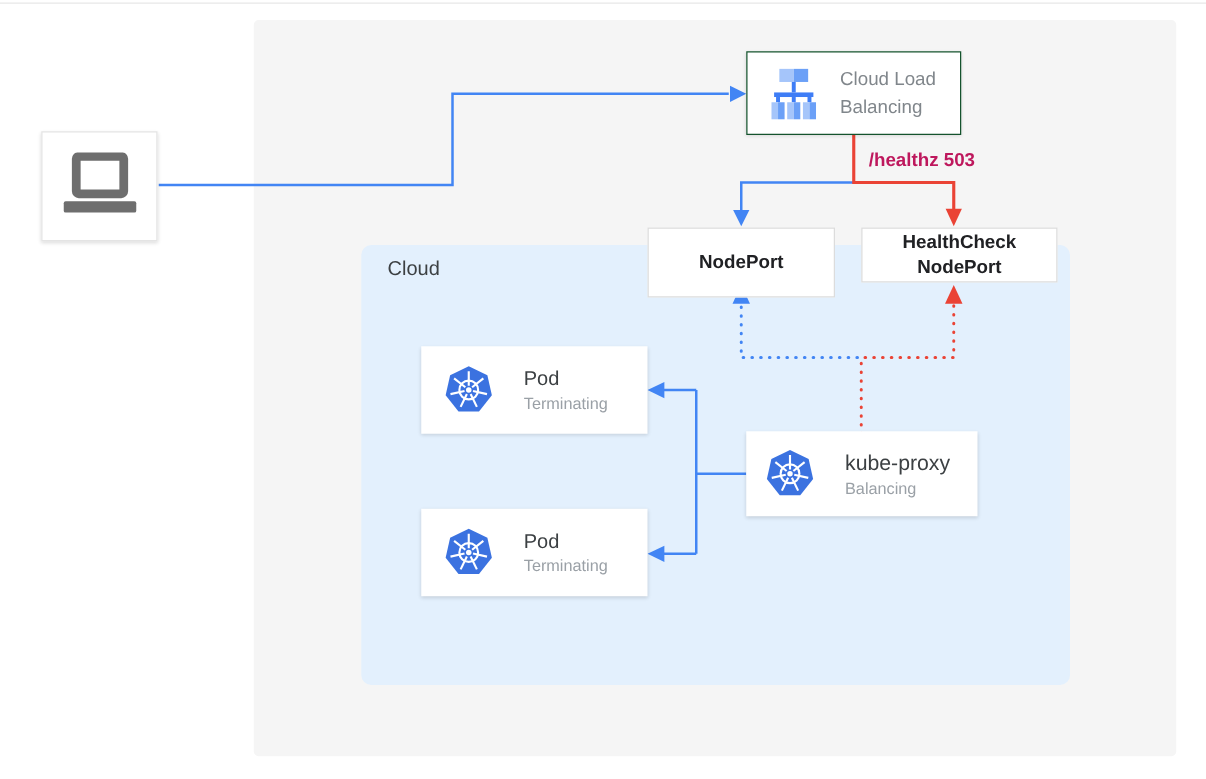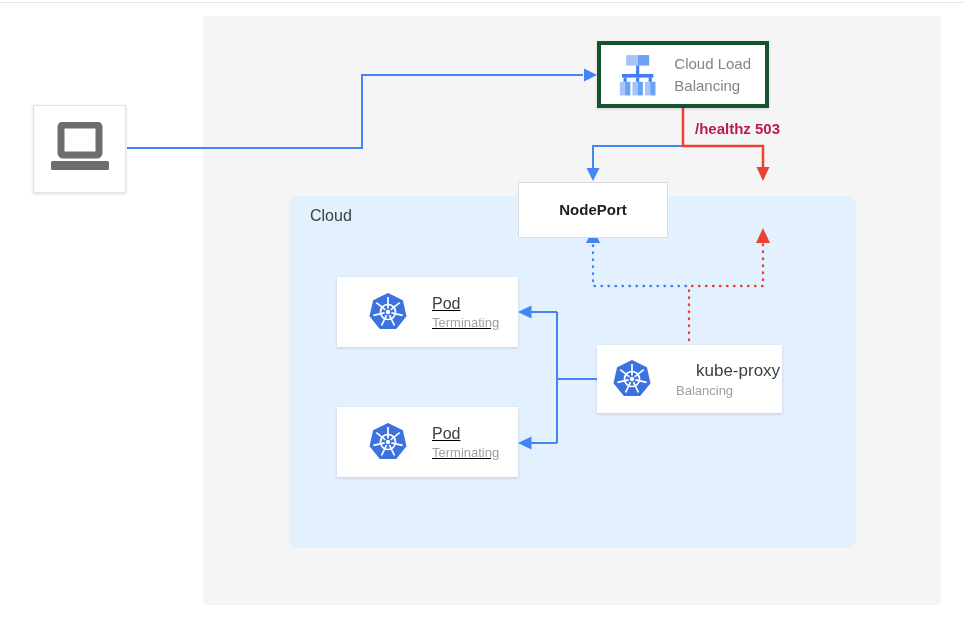--- a/index.html
+++ b/index.html
@@ -31,43 +31,43 @@
     position: absolute; background: #ffffff;
     box-shadow: 0 1px 3px rgba(0,0,0,0.14);
     display: flex; align-items: center;
   }
   .laptop-card {
     left: 33px; top: 105px; width: 93px; height: 88px;
     border: 1px solid #e4e4e4; justify-content: center;
   }
   .clb-card {
     left: 597px; top: 41px; width: 172px; height: 67px;
-    border: 4px solid #14532d; padding-left: 14px;
+    border: 1px solid #14532d; padding-left: 14px;
   }
   .clb-text {
     margin-left: 14px; font-size: 15px; line-height: 1.45; color: #80868b;
     width: 92px;
   }
   .port-box {
     position: absolute; background: #ffffff; border: 1px solid #dcdcdc;
     display: flex; align-items: center; justify-content: center;
     font-size: 15px; font-weight: 700; color: #202124; text-align: center;
     line-height: 1.35;
   }
   .nodeport-box { left: 518px; top: 182px; width: 150px; height: 56px; }
   .healthcheck-box { left: 689px; top: 182px; width: 157px; height: 44px; padding: 0 18px; }
-  .pod-card { left: 337px; width: 181px; height: 70px; padding-left: 31px; text-decoration: underline; }
+  .pod-card { left: 337px; width: 181px; height: 70px; padding-left: 18px; }
   .pod-card-1 { top: 277px; }
   .pod-card-2 { top: 407px; }
   .kproxy-card { left: 597px; top: 345px; width: 185px; height: 68px; padding-left: 15px; }
   .k8s-icon { width: 40px; height: 40px; flex: 0 0 auto; }
   .card-text { margin-left: 24px; }
   .card-title { font-size: 16px; color: #3c4043; }
   .card-subtitle { font-size: 13px; color: #9aa0a6; margin-top: 2px; }
-  .kproxy-card .card-title { font-size: 17px; margin-left: 20px; }
+  .kproxy-card .card-title { font-size: 17px; }
   .healthz-label {
     position: absolute; left: 695px; top: 120px;
     font-size: 15px; font-weight: 700; color: #be185d;
   }
   svg.connectors {
     position: absolute; left: 0; top: 0; width: 965px; height: 623px;
     pointer-events: none;
   }
 </style>
 </head>
@@ -137,20 +137,21 @@
       <rect x="28" y="27.5" width="5" height="13" fill="#a5c5fa"></rect>
       <rect x="33" y="27.5" width="5" height="13" fill="#6ba0f7"></rect>
     </svg>
     <div class="clb-text">Cloud Load Balancing</div>
   </div>
 
   <div class="healthz-label">/healthz 503</div>
 
   <div class="port-box nodeport-box">NodePort</div>
 
+  <div class="port-box healthcheck-box">HealthCheck NodePort</div>
 
   <div class="card pod-card pod-card-1">
     <svg class="k8s-icon" viewBox="0 0 40 40">
       <polygon points="20,1 34.9,8.2 38.5,24.2 28.2,37.1 11.8,37.1 1.5,24.2 5.1,8.2" fill="#3b72e0"></polygon>
       <g stroke="#ffffff" stroke-width="1.7" fill="none">
         <circle cx="20" cy="20" r="7.5"></circle>
         <line x1="20" y1="16.5" x2="20" y2="5"></line>
         <line x1="22.7" y1="17.8" x2="31.7" y2="10.7"></line>
         <line x1="23.4" y1="20.8" x2="34.6" y2="23.3"></line>
         <line x1="21.5" y1="23.2" x2="26.5" y2="33.5"></line>

